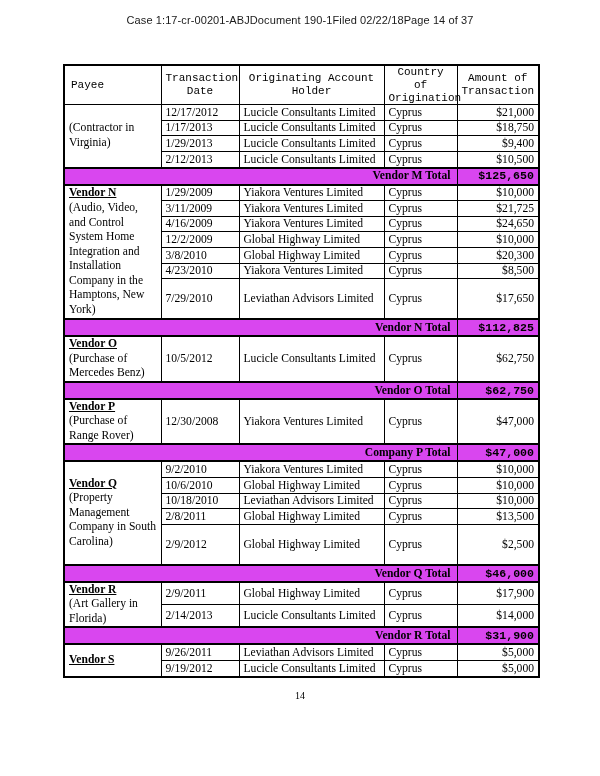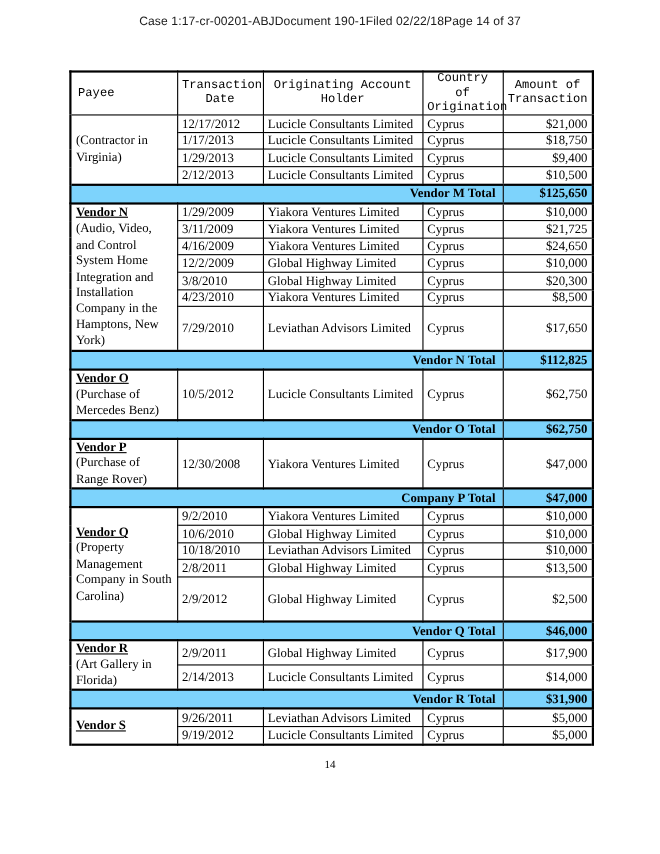--- a/index.html
+++ b/index.html
@@ -112,32 +112,33 @@
   td.amount {
     text-align: right;
     padding-right: 5px;
     white-space: nowrap;
   }
   tr.data-row td { height: 14.6px; }
   tr.tall-row td { height: 39px; }
   tr.tall-row-sm td { height: 28px; }
 
   tr.total-row td {
-    background: #7dd3fc;
+    background: #d946ef;
     font-weight: bold;
     height: 15px;
     border-top: 2.2px solid #000;
     border-bottom: 2.2px solid #000;
   }
   tr.total-row td.total-label {
     text-align: right;
     padding-right: 6px;
   }
   tr.total-row td.total-amount {
     text-align: right;
+    font-family: Liberation Mono, monospace;
   }
   .blk-top td { border-top: 2.2px solid #000; }
   .blk-left { border-left: 2.2px solid #000 !important; }
   .blk-right { border-right: 2.2px solid #000 !important; }
   .blk-bottom td { border-bottom: 2.2px solid #000; }
 
   .page-number {
     position: absolute;
     top: 690px;
     left: 0;

